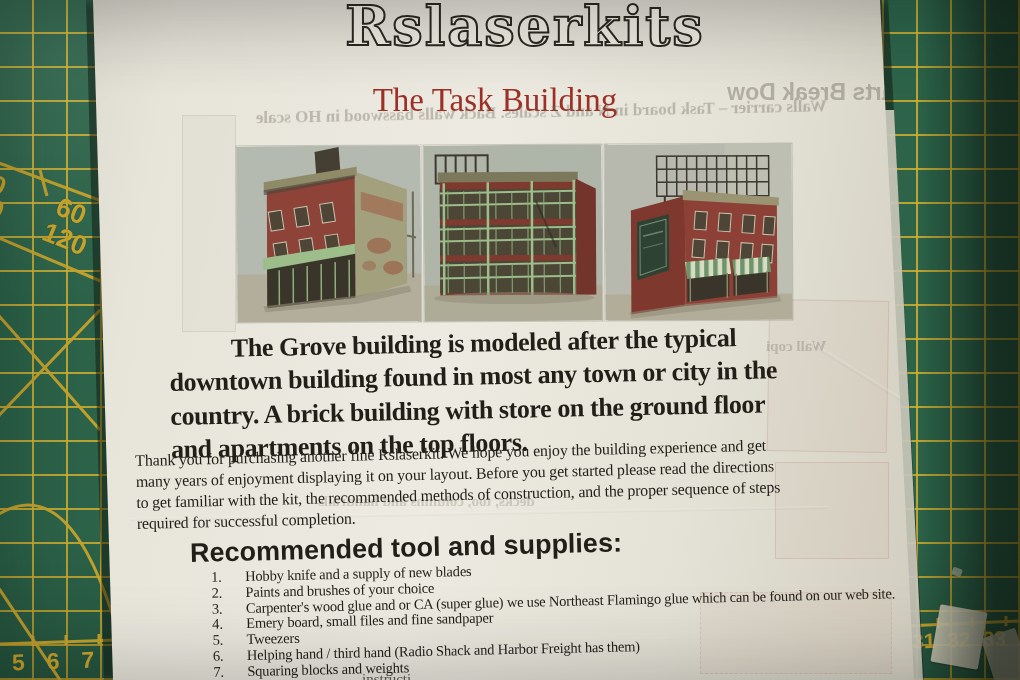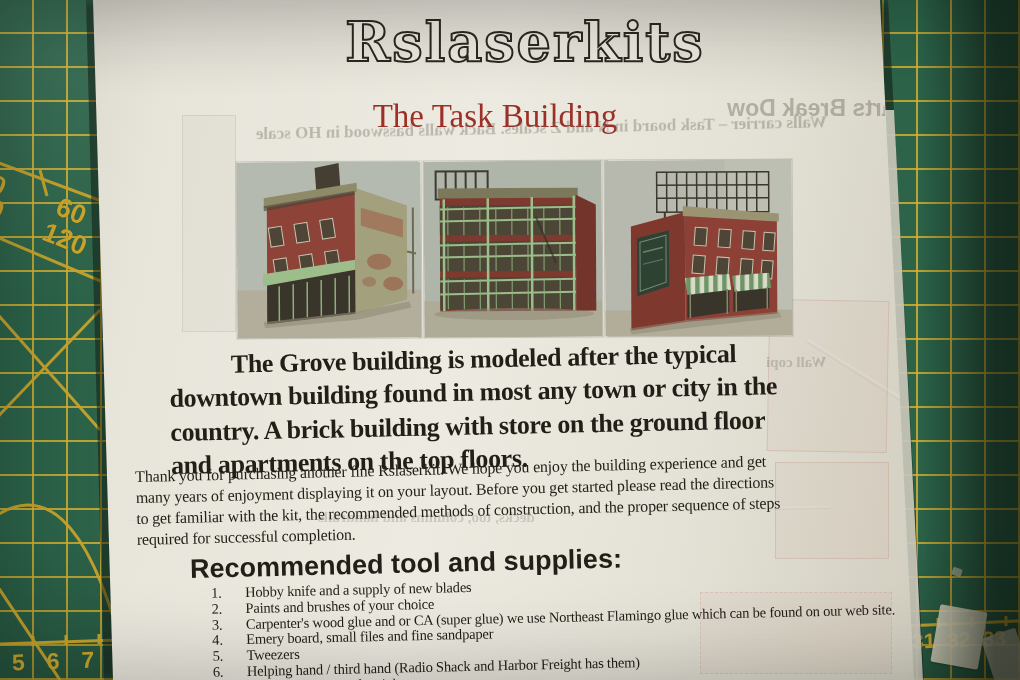--- a/index.html
+++ b/index.html
@@ -42,21 +42,21 @@
   .gr-1{left:768px;top:300px;width:118px;height:150px;transform:rotate(1deg);}
   .gr-2{left:775px;top:462px;width:112px;height:95px;}
   .gr-3{left:700px;top:592px;width:190px;height:80px;border-style:dashed;border-color:rgba(200,100,85,.18);}
   .gr-4{left:182px;top:115px;width:52px;height:215px;border-color:rgba(110,110,100,.14);background:rgba(120,120,110,.04);}
   .crease-h{position:absolute;left:130px;top:512px;width:700px;height:3px;opacity:.5;transform:rotate(-1deg);
       background:linear-gradient(to bottom, rgba(255,255,255,.4), rgba(0,0,0,.08));}
   .crease-d{position:absolute;left:790px;top:400px;width:230px;height:4px;opacity:.45;transform:rotate(32deg);
       background:linear-gradient(to bottom, rgba(255,255,255,.45), rgba(0,0,0,.1));}
   
   .content{position:absolute;inset:0;z-index:10;color:var(--ink);
-      clip-path:polygon(93px 0px, 880px 0px, 914px 680px, 113px 680px);margin-top:16px;}
+      clip-path:polygon(93px 0px, 880px 0px, 914px 680px, 113px 680px);}
   .masthead{position:absolute;left:345px;top:-2px;width:360px;text-align:center;
       font-family:"DejaVu Serif",serif;font-weight:bold;font-size:54px;line-height:56px;letter-spacing:2px;
       color:#eae7dd;-webkit-text-stroke:2px #2b2721;}
   .kit-title{position:absolute;left:300px;top:82px;width:390px;text-align:center;
       font-size:33px;color:var(--title-red);}
   .mirror{transform:scaleX(-1);filter:blur(.5px);}
   .bleed-header{position:absolute;left:645px;top:79px;width:265px;font-family:"Liberation Sans",sans-serif;
       font-weight:bold;font-size:23px;color:var(--bleed-gray);opacity:.42;}
   .bleed-walls{position:absolute;left:182px;top:103px;width:645px;font-weight:bold;font-size:17px;
       color:var(--bleed-gray);opacity:.38;transform:scaleX(-1) rotate(1.2deg);filter:blur(.5px);}

